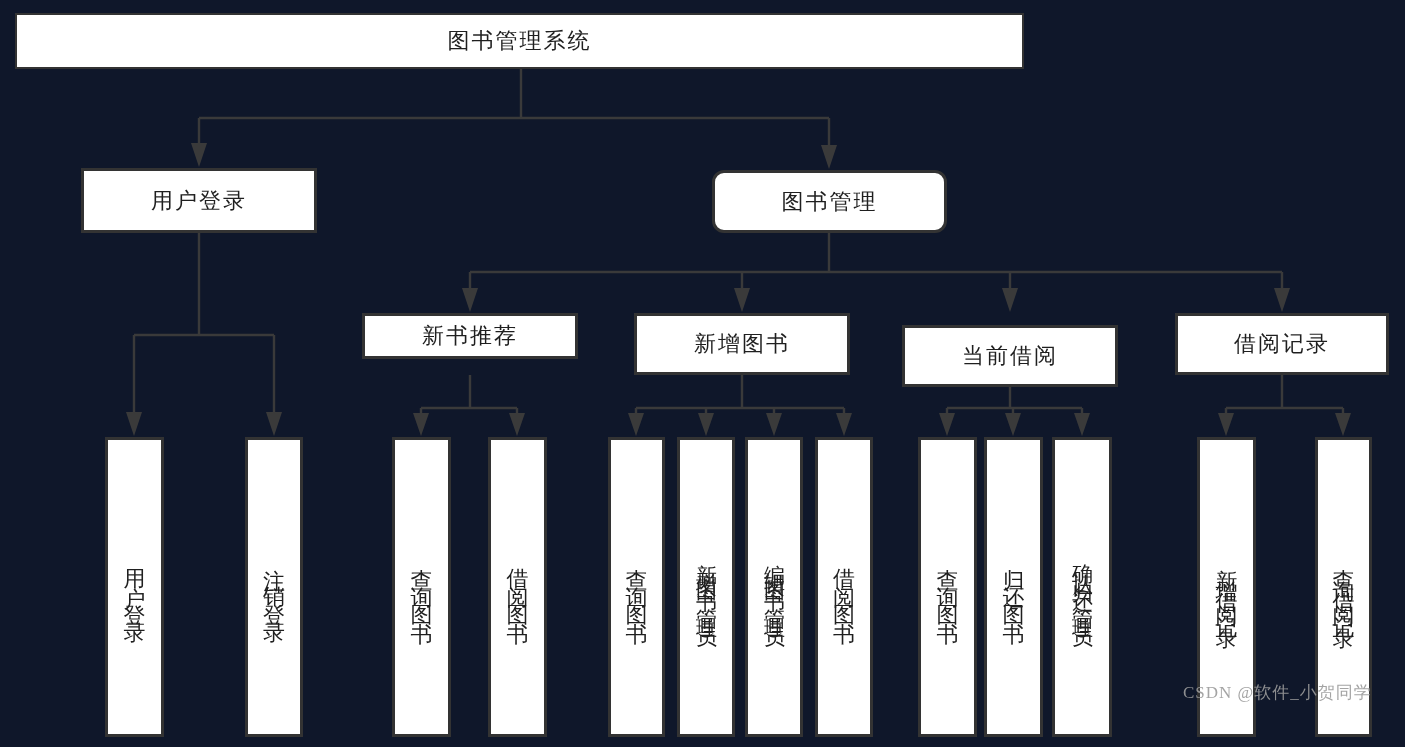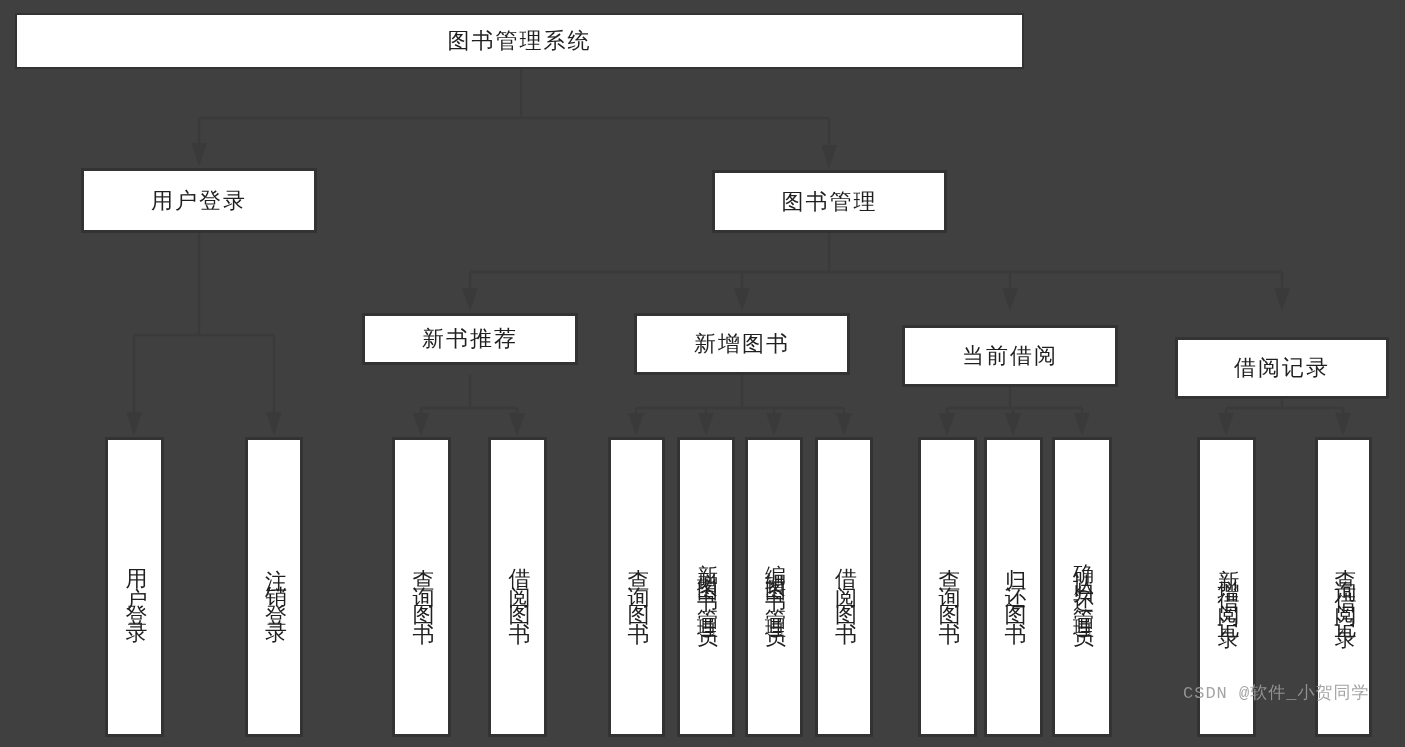--- a/index.html
+++ b/index.html
@@ -1,21 +1,21 @@
 <!DOCTYPE html>
 <html><head>
 <meta charset="utf-8">
 <style>
   html,body{margin:0;padding:0;background:#ffffff;}
   .canvas{
     position:relative;
     width:1405px;
     height:747px;
-    background:#404040;
-    font-family:Liberation Mono, monospace;
+    background:#0f172a;
+    font-family:Liberation Serif, serif;
     overflow:hidden;
   }
   svg.connectors{
     position:absolute;
     left:0;top:0;
     width:1405px;height:747px;
     z-index:1;
   }
   .node{
     position:absolute;
@@ -103,26 +103,26 @@
     <g>
       <path d="M1282,375 V408 M1226,408 H1343 M1226,408 V414 M1343,408 V414"></path>
       <polygon fill="#3a3a3a" stroke="none" points="1218,413 1234,413 1226,436"></polygon>
       <polygon fill="#3a3a3a" stroke="none" points="1335,413 1351,413 1343,436"></polygon>
     </g>
   </svg>
 
   <div class="node thin" style="left:15px;top:13px;width:1009px;height:56px;">图书管理系统</div>
 
   <div class="node" style="left:81px;top:168px;width:236px;height:65px;">用户登录</div>
-  <div class="node" style="left:712px;top:170px;width:235px;height:63px;">图书管理</div>
+  <div class="node" style="left:712px;top:170px;width:235px;height:63px;border-radius:12px;">图书管理</div>
 
-  <div class="node" style="left:362px;top:313px;width:216px;height:52px;">新书推荐</div>
+  <div class="node" style="left:362px;top:313px;width:216px;height:46px;">新书推荐</div>
   <div class="node" style="left:634px;top:313px;width:216px;height:62px;">新增图书</div>
   <div class="node" style="left:902px;top:313px;width:216px;height:62px;margin-top:12px;">当前借阅</div>
-  <div class="node" style="left:1175px;top:313px;width:214px;height:62px;margin-top:24px;">借阅记录</div>
+  <div class="node" style="left:1175px;top:313px;width:214px;height:62px;">借阅记录</div>
 
   <div class="node" style="left:105px;top:437px;width:59px;height:300px;">
     <span class="vtext">用户登录</span>
   </div>
   <div class="node" style="left:245px;top:437px;width:58px;height:300px;">
     <span class="vtext">注销登录</span>
   </div>
 
   <div class="node" style="left:392px;top:437px;width:59px;height:300px;">
     <span class="vtext">查询图书</span>

